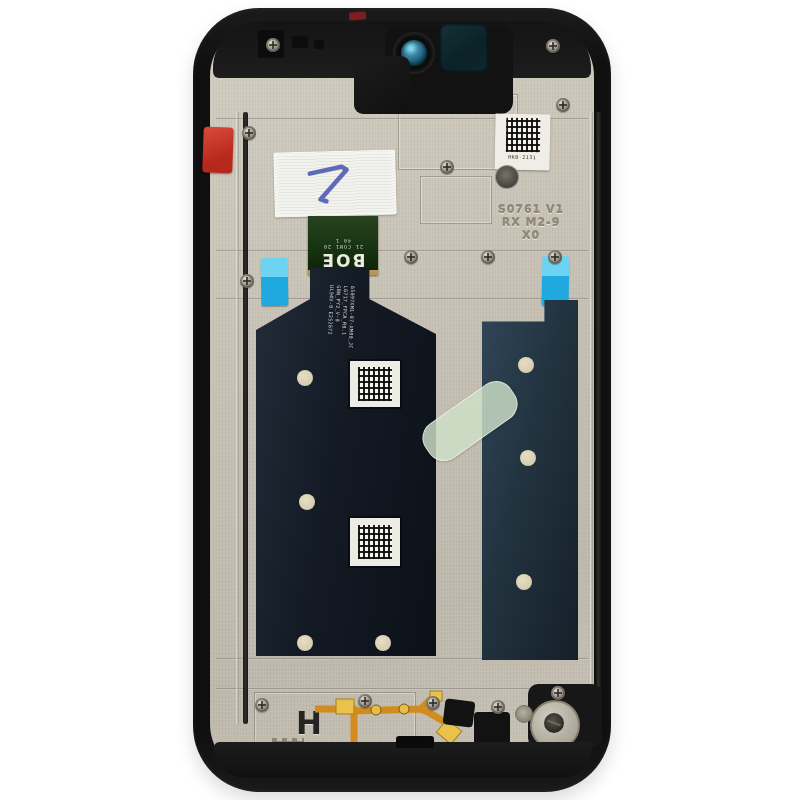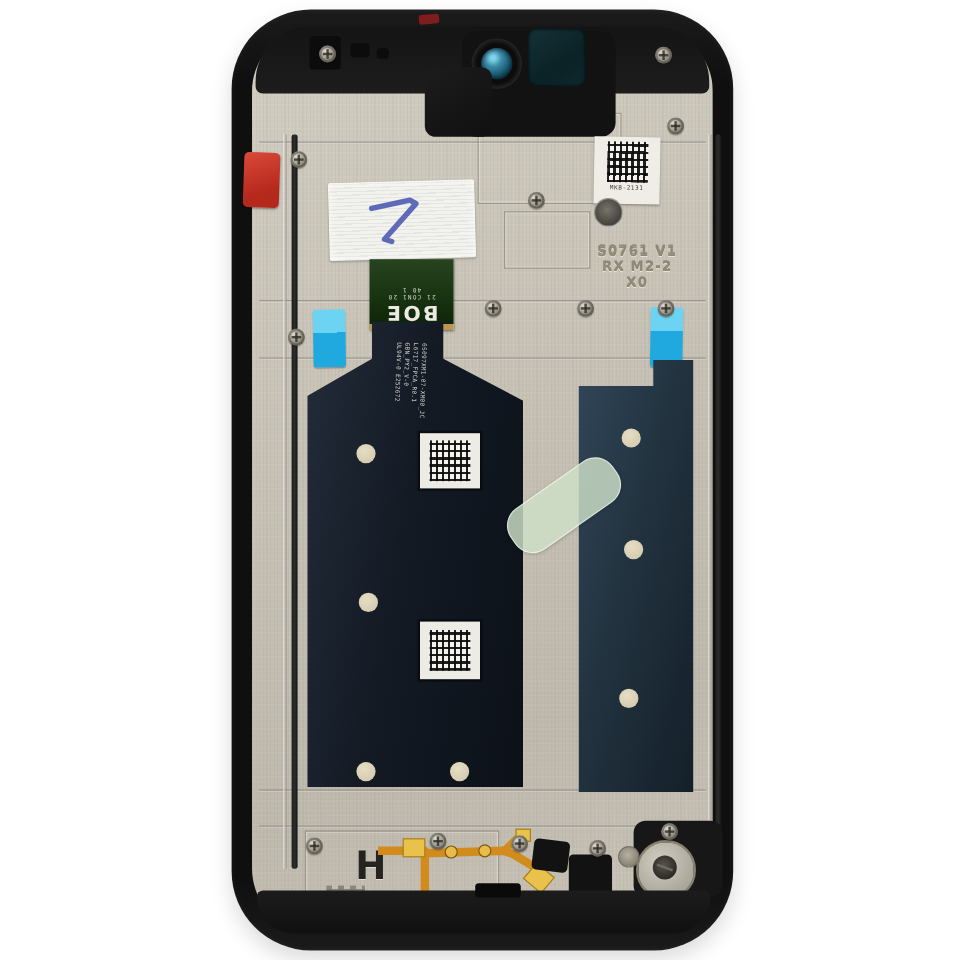--- a/index.html
+++ b/index.html
@@ -155,21 +155,21 @@
   <div class="abs black-foam"></div>
 
   <div class="abs qr-sticker" style="left:495px;top:114px;width:55px;height:52px;transform:rotate(1deg);">
     <div class="qr-pattern"></div>
     <div class="qr-caption">MKB-2131</div>
   </div>
   <div class="abs speaker-hole"></div>
 
   <div class="abs stamp">
     <div>S0761 V1</div>
-    <div>RX M2-2</div>
+    <div>RX M2-9</div>
     <div>X0</div>
   </div>
 
   <div class="abs red-tab"></div>
   <div class="abs white-tape">
     <svg class="ink-svg" width="122" height="65" aria-label="7">
       <polyline points="36,22 68,16 73,19 46,48 52,50" fill="none" stroke="#4553ae" stroke-width="4.5" stroke-linecap="round" stroke-linejoin="round" opacity="0.85"></polyline>
     </svg>
   </div>
 

